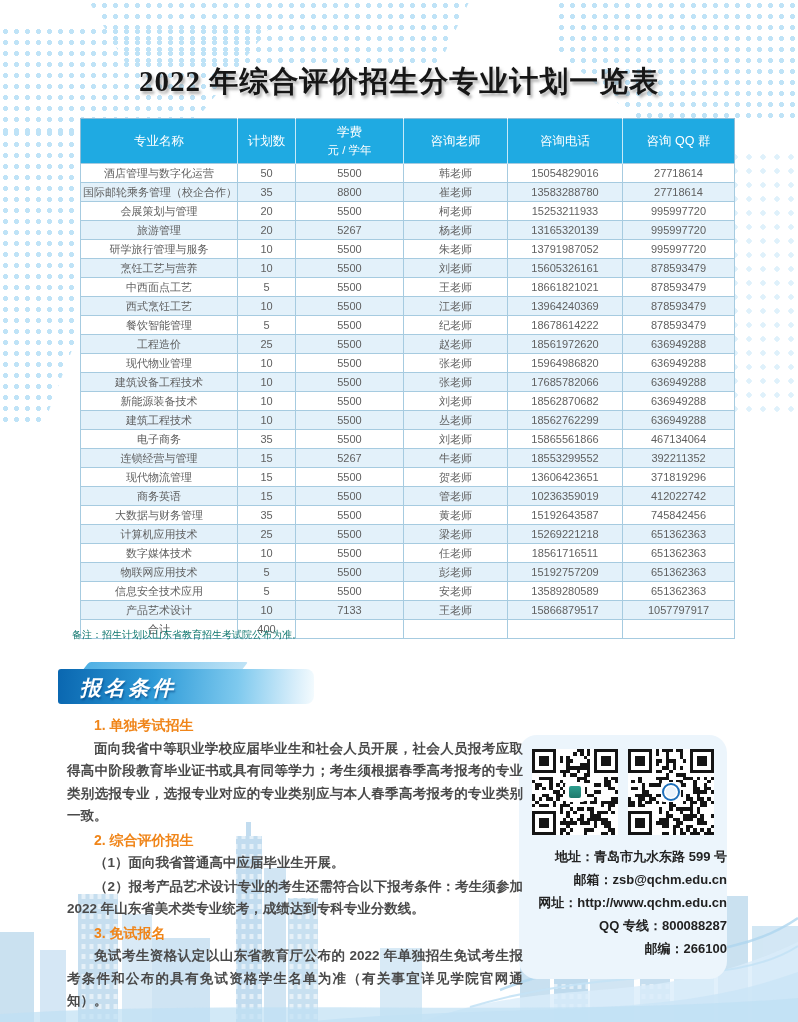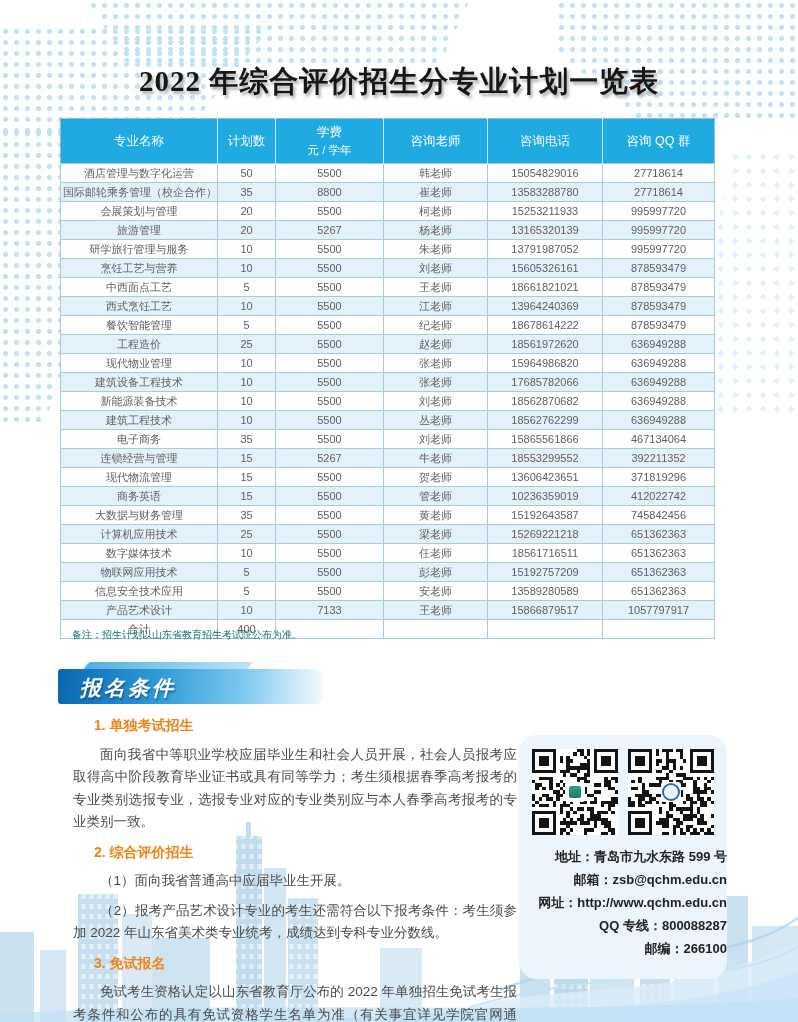--- a/index.html
+++ b/index.html
@@ -16,49 +16,49 @@
 
   
   .skyline { position:absolute; left:0; bottom:0; width:798px; height:200px; z-index:0; pointer-events:none; }
 
   
   .page-title { position:absolute; left:0; top:62px; width:100%; text-align:center;
     font-family:"Liberation Serif","DejaVu Serif",serif; font-size:29px; font-weight:800;
     color:#161616; letter-spacing:1px; text-shadow:2px 3px 3px rgba(110,110,110,.55); z-index:3; }
 
   
-  .plan-table-wrap { position:absolute; left:60px; top:118px; z-index:3; }
+  .plan-table-wrap { position:absolute; left:80px; top:118px; z-index:3; }
   table.plan { border-collapse:collapse; table-layout:fixed; width:654px; background:#fff; border:1px solid #8fbdd8; }
   table.plan thead th { background:#1faae2; color:#ffffff; font-weight:400; font-size:12.5px;
     height:44px; vertical-align:middle; border-left:1px solid rgba(255,255,255,.75); padding:0; }
   table.plan thead th:first-child { border-left:none; }
   .fee-sub { font-size:11.5px; margin-top:2px; }
   table.plan td { border:1px solid #a6cbe0; font-size:11px; color:#5f5f5f; text-align:center;
     height:18px; padding:0 2px; white-space:nowrap; overflow:hidden; }
   table.plan tbody tr:nth-child(even) td { background:#e3f1fa; }
 
   
   .note-line { position:absolute; left:72px; top:628px; font-size:10px; color:#0f766e; z-index:3; }
 
   
-  .banner { position:absolute; left:58px; top:662px; width:256px; height:42px; z-index:3;padding-left:9px; }
+  .banner { position:absolute; left:58px; top:662px; width:256px; height:42px; z-index:3; }
   .ribbon-back { position:absolute; left:26px; top:0; width:62%; height:13px;
     background:linear-gradient(90deg,#4fb0e4,#bfe3f6); transform:skewX(-38deg); border-radius:2px; }
   .ribbon-main { position:absolute; left:0; top:7px; width:100%; height:35px;
     background:linear-gradient(93deg,#0a67b0 0%,#2e9bd8 38%,#7ec9ee 70%,#d6edfa 92%,#f4fbfe 100%);
     border-radius:3px 8px 8px 3px; }
   .banner-label { position:absolute; left:22px; top:12px; font-size:21px; font-weight:800;
     font-style:italic; color:#ffffff; letter-spacing:3px; text-shadow:1px 2px 2px rgba(0,60,120,.55); }
 
   
   .conditions { position:absolute; left:66px; top:714px; width:458px; z-index:3; }
   .sec-heading { font-size:14px; font-weight:700; color:#f08519; padding-left:2em;
     line-height:22.5px; margin:0; }
   .sec-p { font-size:13.5px; color:#4a4a4a; line-height:22.5px; text-indent:2em;
-    text-align:justify; margin:7px; }
+    text-align:justify; margin:1px;font-weight:bold; }
 
   
   .contact-panel { position:absolute; left:519px; top:735px; width:208px; height:244px;
     background:#ecf5fc; border-radius:18px; z-index:2; }
   .qr-row { display:flex; justify-content:center; gap:10px; padding-top:14px; }
   .qr { position:relative; width:86px; height:86px; background:#ffffff; }
   .qr svg { position:absolute; inset:0; width:100%; height:100%; }
   .qr-logo { position:absolute; left:33px; top:33px; width:20px; height:20px; background:#ffffff;
     border-radius:3px; display:flex; align-items:center; justify-content:center; }
   .logo-school { width:12px; height:12px; background:linear-gradient(180deg,#2e9e8f,#1f7a6d); border-radius:2px; }

